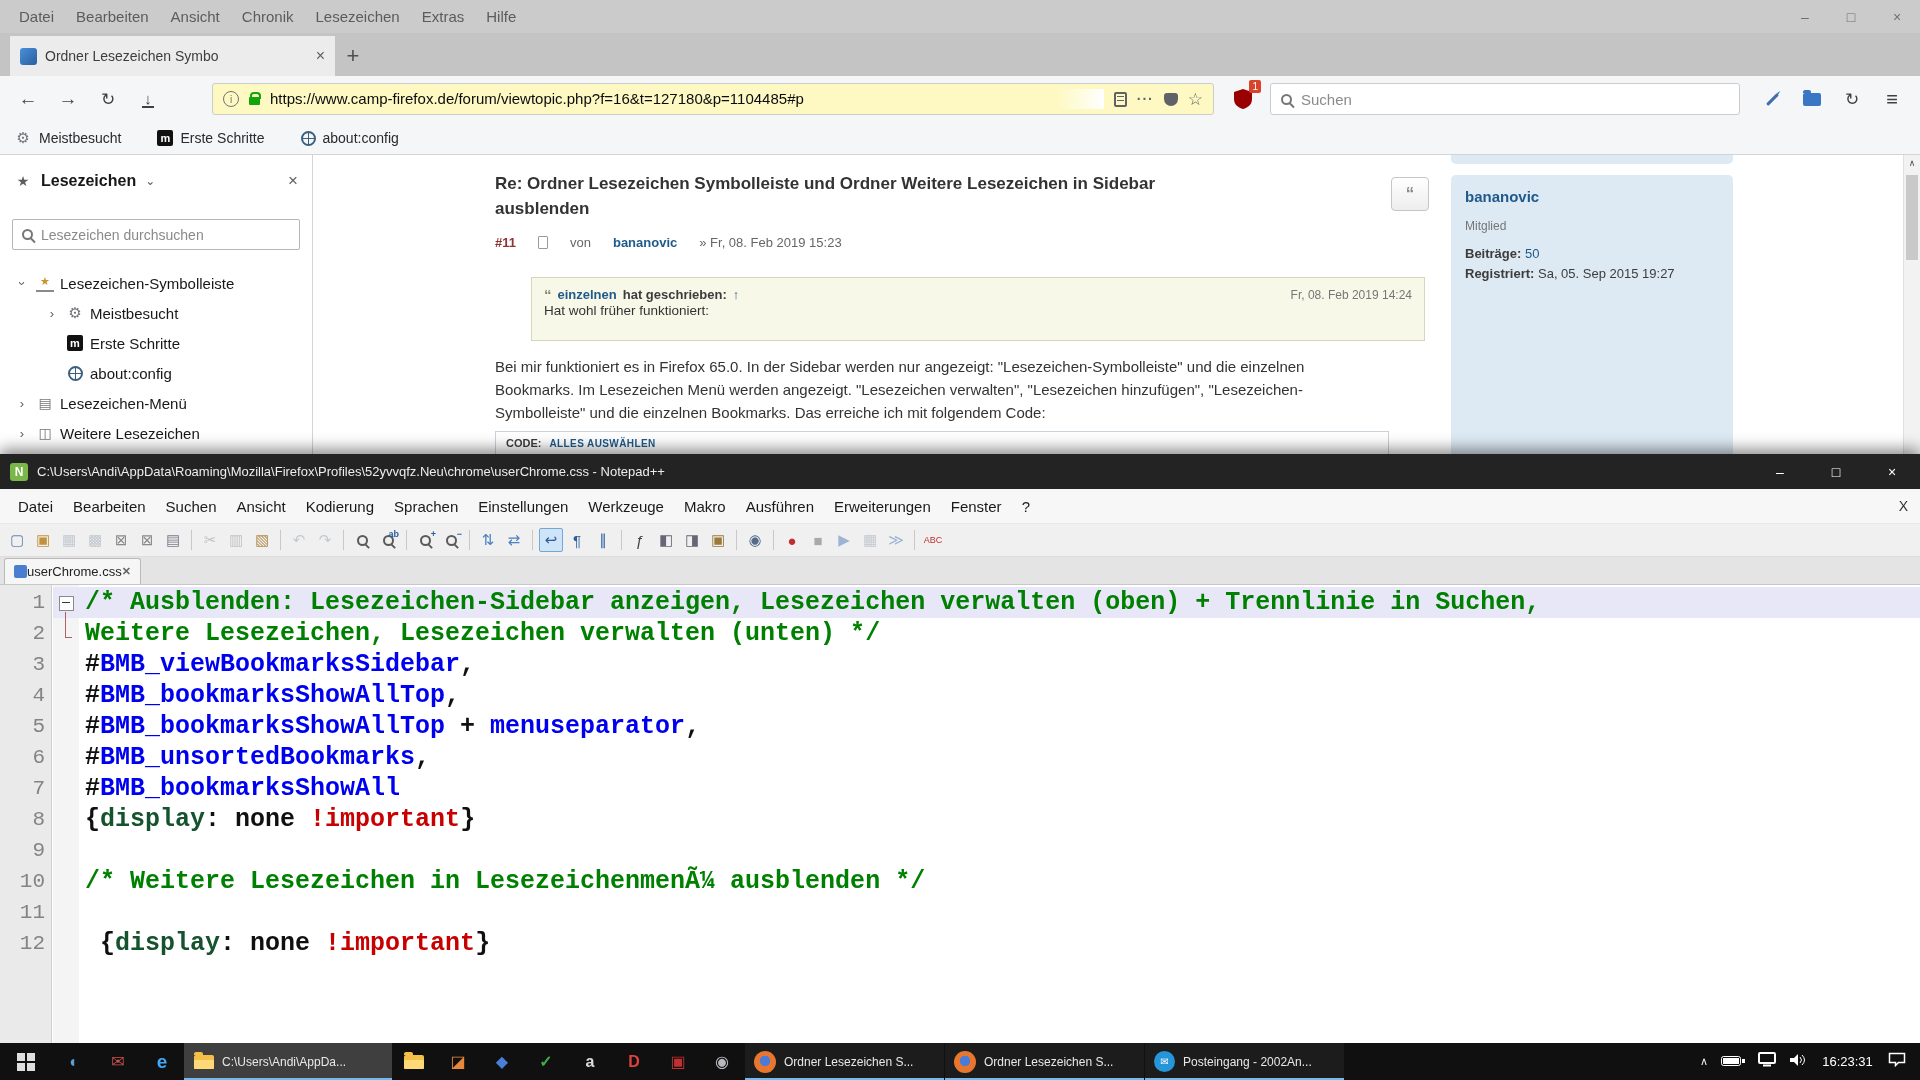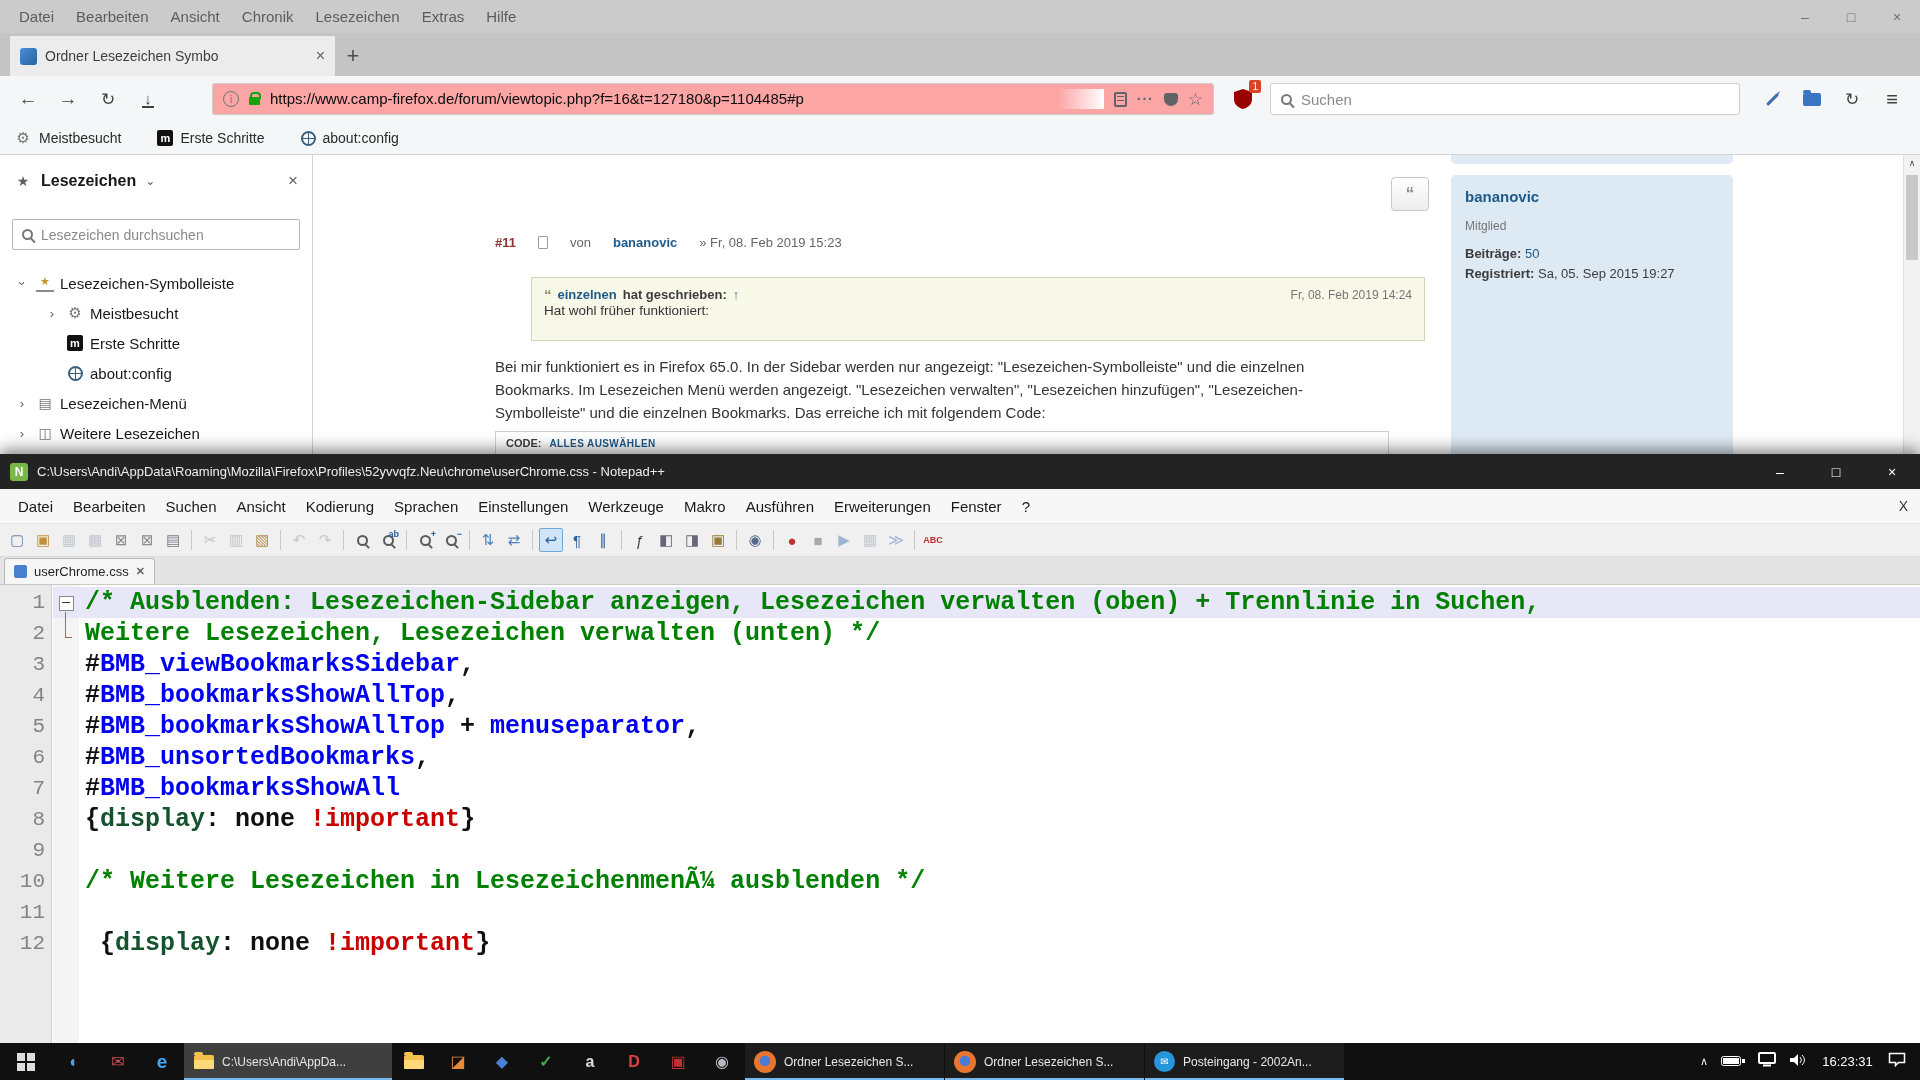--- a/index.html
+++ b/index.html
@@ -16,21 +16,21 @@
   .ff-tabbar { position:absolute; top:33px; left:0; right:0; height:43px; background:#c4c4c4; display:flex; align-items:flex-end; }
   .ff-tab { width:325px; height:40px; margin-left:10px; background:#ececec; display:flex; align-items:center; padding:0 10px; gap:8px; }
   .ff-tab-favicon { width:17px; height:17px; border-radius:3px; background:linear-gradient(135deg,#4a90d9,#2a5f9e); flex:none; }
   .ff-tab-title { flex:1; font-size:14px; color:#3d3d3d; white-space:nowrap; overflow:hidden; }
   .ff-tab-close { color:#5f5f5f; font-size:16px; }
   .ff-newtab { width:36px; height:36px; display:flex; align-items:center; justify-content:center; font-size:22px; color:#4f4f4f; margin-bottom:2px; }
 
   .ff-navbar { position:absolute; top:76px; left:0; right:0; height:46px; background:#f5f6f7; }
   .nav-btn { position:absolute; top:7px; width:32px; height:32px; display:flex; align-items:center; justify-content:center; font-size:19px; color:#3f4042; border-radius:3px; }
   .dl-glyph { border-bottom:2px solid #3f4042; line-height:15px; font-size:15px; padding:0 2px; }
-  .urlbar { position:absolute; left:212px; top:7px; width:1002px; height:32px; background:#fca5a5; border:1px solid #ccc; border-radius:3px; display:flex; align-items:center; padding:0 10px; gap:10px; }
+  .urlbar { position:absolute; left:212px; top:7px; width:1002px; height:32px; background:#fef9c3; border:1px solid #ccc; border-radius:3px; display:flex; align-items:center; padding:0 10px; gap:10px; }
   .i-info { width:16px; height:16px; border:1px solid #737373; border-radius:50%; color:#737373; font-size:10px; display:flex; align-items:center; justify-content:center; flex:none; }
   .i-info::after { content:"i"; }
   .i-lock { width:11px; height:8px; background:#12a50b; border-radius:1px; position:relative; margin-top:4px; flex:none; }
   .i-lock::before { content:""; position:absolute; top:-5px; left:1px; width:7px; height:5px; border:2px solid #12a50b; border-bottom:none; border-radius:4px 4px 0 0; }
   .url-text-wrap { flex:1; position:relative; overflow:hidden; height:20px; }
   .url-text { font-size:15px; color:#0c0c0d; white-space:nowrap; line-height:20px; }
   .url-fade { position:absolute; right:0; top:0; bottom:0; width:46px; background:linear-gradient(to right,rgba(255,255,255,0),#fff); }
   .i-reader { width:13px; height:15px; border:2px solid #5f6368; border-radius:2px; position:relative; flex:none; }
   .i-reader::after { content:""; position:absolute; left:1px; right:1px; top:2px; height:8px; background:repeating-linear-gradient(to bottom,#5f6368 0 1.5px,transparent 1.5px 4px); }
   .url-more { color:#5f6368; font-size:14px; letter-spacing:1px; font-weight:700; }
@@ -129,21 +129,21 @@
   .npp-menu-close { position:absolute; right:12px; font-size:14px; color:#333; }
   .npp-toolbar { height:33px; background:#f0f0f0; display:flex; align-items:center; padding-left:5px; gap:2px; border-bottom:1px solid #ddd; }
   .tbi { width:24px; height:24px; display:flex; align-items:center; justify-content:center; font-size:15px; border-radius:2px; position:relative; }
   .tbi.pressed { background:#cfe4f7; border:1px solid #70a8d8; }
   .tbi.disabled { opacity:.45; }
   .tb-sep { width:1px; height:20px; background:#c8c8c8; margin:0 4px; }
   .tb-mag { width:11px; height:11px; border:2px solid #5a5a5a; border-radius:50%; position:relative; }
   .tb-mag::after { content:""; position:absolute; right:-4px; bottom:-3px; width:6px; height:2px; background:#5a5a5a; transform:rotate(45deg); }
   .tb-badge { position:absolute; right:1px; top:1px; font-size:9px; font-weight:700; color:#2a5f9e; }
   .npp-tabbar { height:28px; background:#e4e4e4; display:flex; align-items:flex-end; padding-left:4px; border-bottom:1px solid #c8c8c8; }
-  .npp-tab { height:26px; background:#f6f6f6; border:1px solid #b9b9b9; border-bottom:none; display:flex; align-items:center; gap:7px; padding:0 9px; border-radius:3px 3px 0 0; }
+  .npp-tab { height:26px; background:#f6f6f6; border:1px solid #b9b9b9; border-bottom:none; display:flex; align-items:center; gap:0; padding:0 9px; border-radius:3px 3px 0 0; }
   .npp-tab-icon { width:13px; height:13px; background:#4a7fd0; border-radius:2px; }
   .npp-tab-title { font-size:13px; color:#222; }
   .npp-tab-close { font-size:11px; color:#666; font-weight:700; }
 
   .npp-editor { position:absolute; top:131px; left:0; right:0; bottom:0; background:#fff; font-family:"Liberation Mono","DejaVu Sans Mono",monospace; overflow:hidden; padding-top:2px; }
   .ed-gutter-bg { position:absolute; left:0; top:0; bottom:0; width:52px; background:#eaeaea; border-right:1px solid #d0d0d0; }
   .ed-foldcol-bg { position:absolute; left:53px; top:0; bottom:0; width:26px; background:#f4f4f4; }
   .ed-row { display:flex; height:31px; position:relative; }
   .ed-row.cur { background:linear-gradient(to right, transparent 0 53px, #e7e7f8 53px); }
   .ed-num { width:53px; color:#848484; font-size:21px; text-align:right; padding-right:8px; line-height:31px; flex:none; }
@@ -326,20 +326,21 @@
               <span class="bmi ic-other-bookmarks-icon">◫</span>
             </span>
             <span class="tree-label">Weitere Lesezeichen</span>
           </div>
         </div>
     </aside>
 
     <div class="page">
       <div class="prev-strip"></div>
 
+      <div class="post-title">Re: Ordner Lesezeichen Symbolleiste und Ordner Weitere Lesezeichen in Sidebar ausblenden</div>
 
       <div class="quote-btn">“</div>
 
       <div class="post-meta">
         <span class="post-num">#11</span>
         <span class="meta-page-icon"></span>
         <span>von</span>
         <span class="meta-author">bananovic</span>
         <span>» Fr, 08. Feb 2019 15:23</span>
       </div>
@@ -520,21 +521,21 @@
         <span style="color: rgb(58, 111, 176);">▶</span>
       </span>
       <span class="tbi disabled">
         <span style="color: rgb(138, 150, 168);">▦</span>
       </span>
       <span class="tbi disabled">
         <span style="color: rgb(58, 111, 176);">≫</span>
       </span>
       <span class="tb-sep"></span>
       <span class="tbi">
-        <span style="color: rgb(192, 48, 48); font-size: 9px; font-weight: 700;">ABC</span>
+        <span style="color: rgb(192, 48, 48); font-size: 9px; font-weight: 400;">ABC</span>
       </span>
     </div>
 
   <div class="npp-tabbar">
     <div class="npp-tab">
       <span class="npp-tab-icon"></span>
       <span class="npp-tab-title">userChrome.css</span>
       <span class="npp-tab-close">✕</span>
     </div>
   </div>

